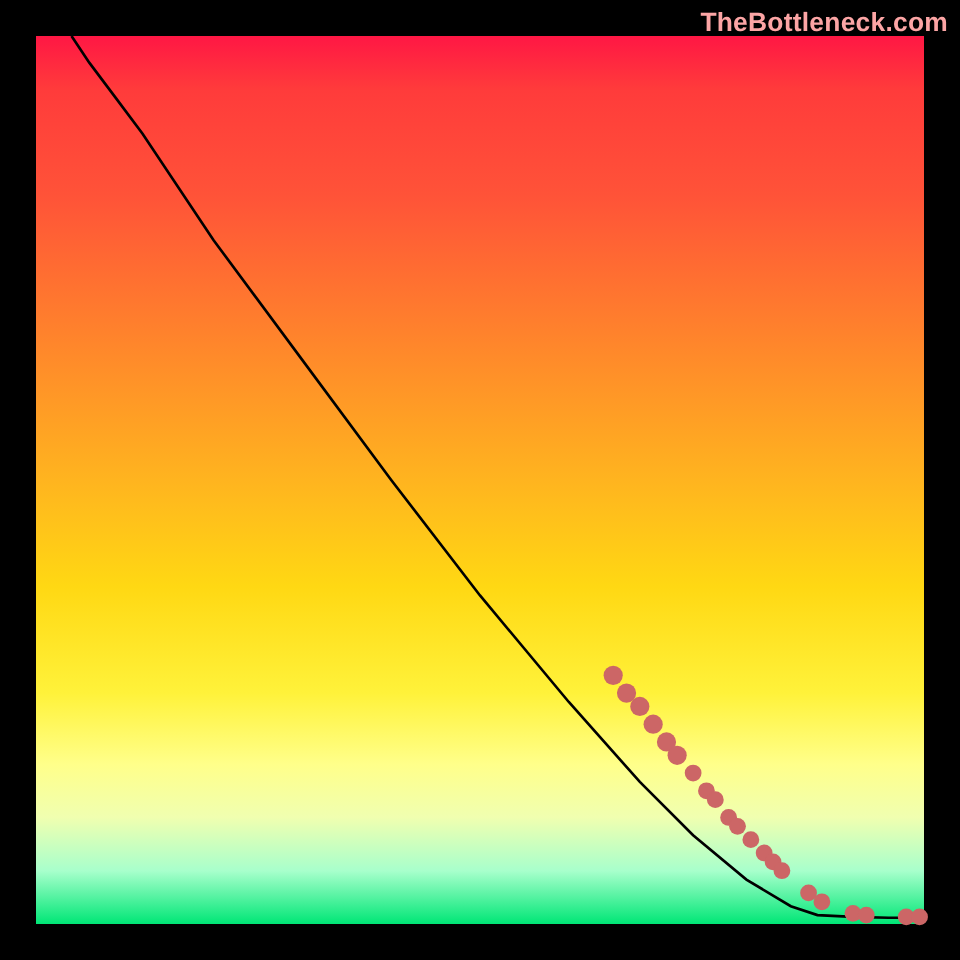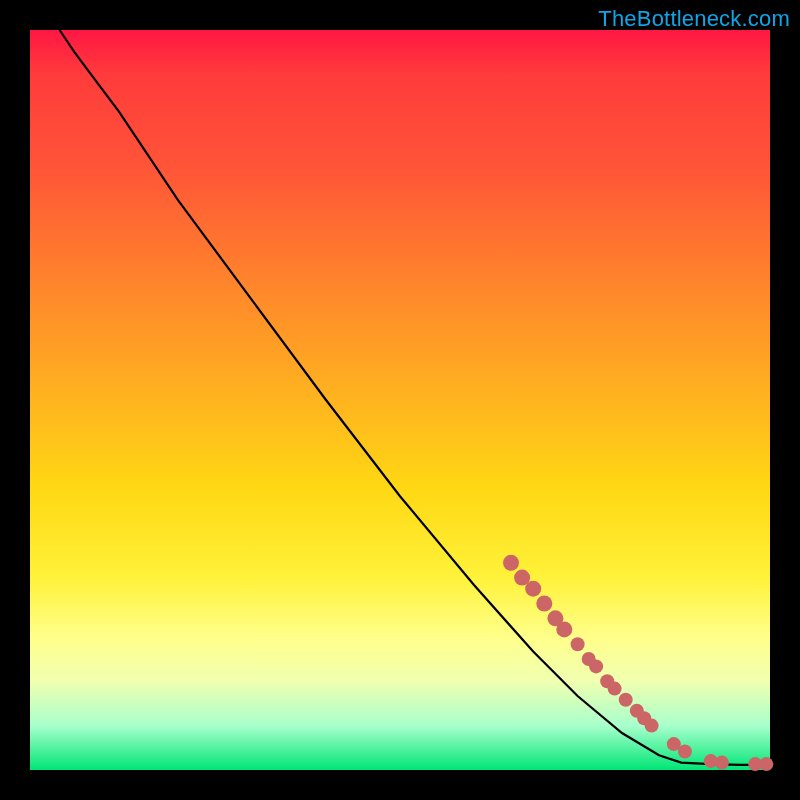--- a/index.html
+++ b/index.html
@@ -37,23 +37,23 @@
       #ffff8a 82%,
       #f0ffb0 88%,
       #a8ffcc 94%,
       #00e676 100%
     );
   }
   .attribution {
     position: absolute;
     top: 6px;
     right: 10px;
-    color: #0ea5e9;
+    color: #fca5a5;
     font-size: 22px;
-    font-weight: 400;
+    font-weight: 700;
     letter-spacing: 0.2px;
   }
   svg.overlay {
     position: absolute;
     left: 30px;
     top: 30px;
     width: 740px;
     height: 740px;
     overflow: visible;
   }

